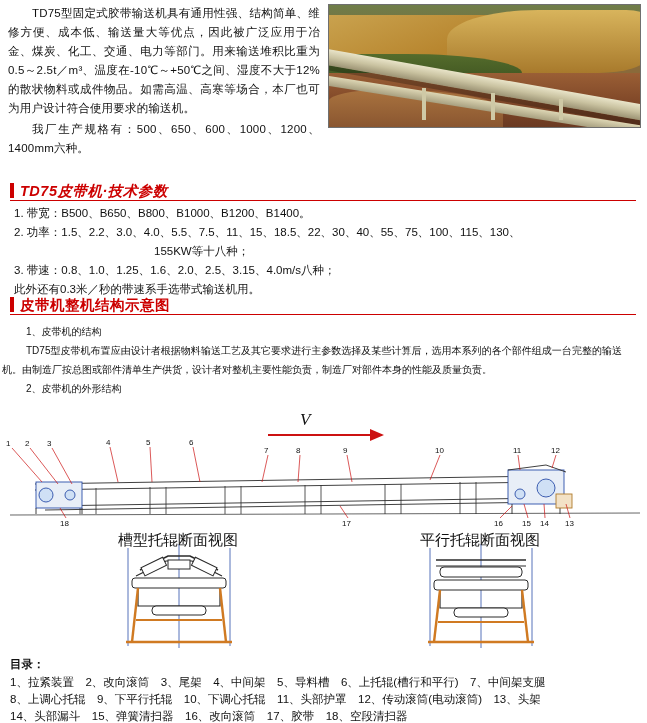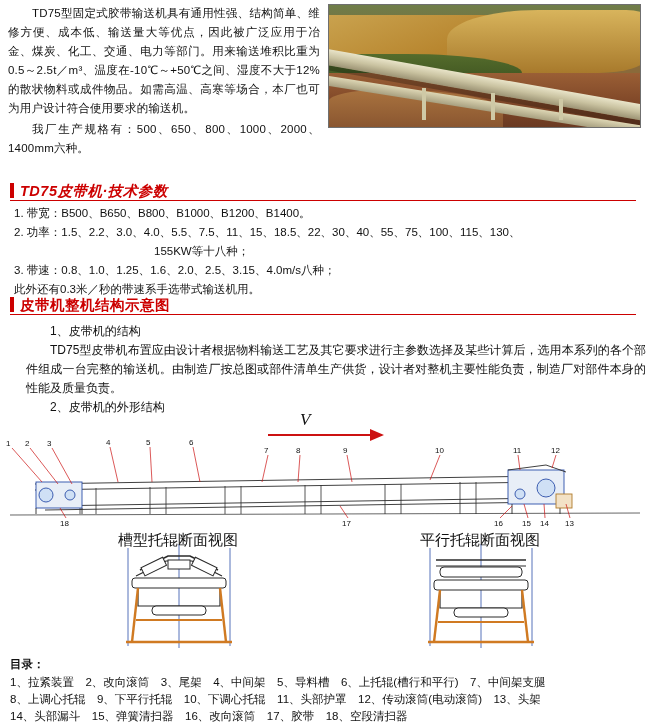--- a/index.html
+++ b/index.html
@@ -149,24 +149,24 @@
     font-size: 11.5px;
     line-height: 19px;
     color: #111;
   }
   .specs .line { white-space: nowrap; }
   .specs .line.cont { padding-left: 140px; }
 
   
   .struct-text {
     position: absolute;
-    left: 26px;
+    left: 2px;
     top: 322px;
     width: 620px;
-    font-size: 12px;
+    font-size: 10px;
     line-height: 19px;
     color: #111;
     text-align: justify;
   }
   .struct-text p { margin: 0; }
   .struct-text p.ind { text-indent: 24px; }
 
   
   .diagram {
     position: absolute;
@@ -206,21 +206,21 @@
   .legend .title { font-weight: bold; margin-bottom: 1px; font-family: Liberation Serif, serif; }
   .legend .row { white-space: normal; }
 </style>
 </head>
 <body>
 
 <div class="page">
 
   <div class="intro">
     <p class="indent">TD75型固定式胶带输送机具有通用性强、结构简单、维修方便、成本低、输送量大等优点，因此被广泛应用于冶金、煤炭、化工、交通、电力等部门。用来输送堆积比重为0.5～2.5t／m³、温度在-10℃～+50℃之间、湿度不大于12%的散状物料或成件物品。如需高温、高寒等场合，本厂也可为用户设计符合使用要求的输送机。</p>
-    <p class="indent">我厂生产规格有：500、650、800、1000、2000、1400mm六种。</p>
+    <p class="indent">我厂生产规格有：500、650、600、1000、1200、1400mm六种。</p>
   </div>
 
   <div class="photo">
     <div class="sky"></div>
     <div class="hill"></div>
     <div class="hill2"></div>
     <div class="grass"></div>
     <div class="ground"></div>
     <div class="ground2"></div>
     <div class="belt-structure"></div>

